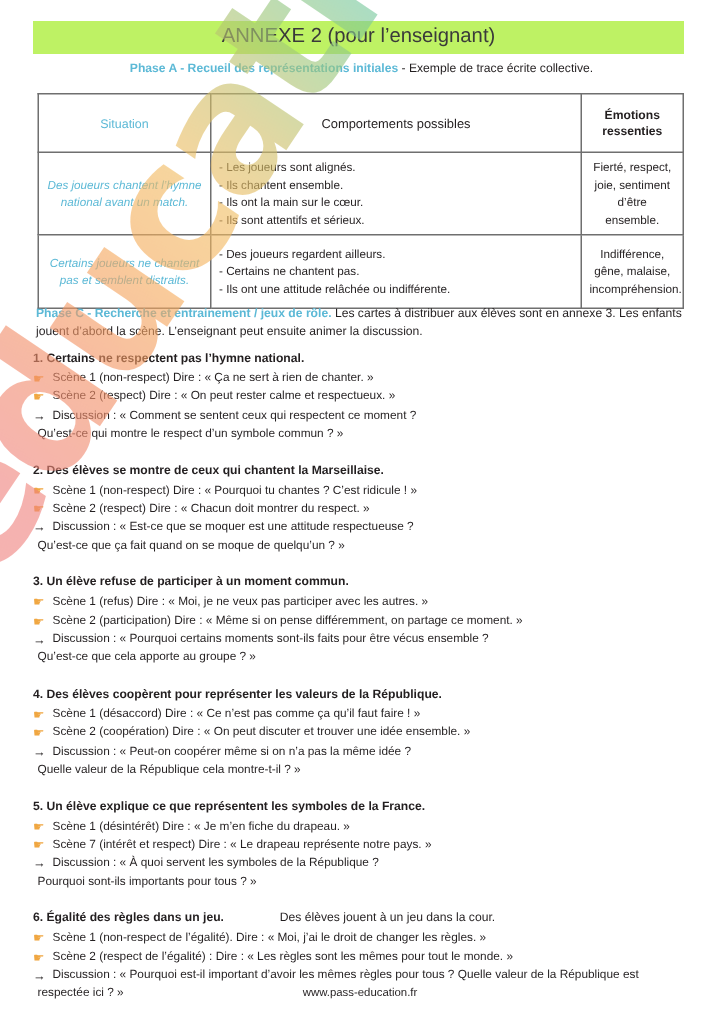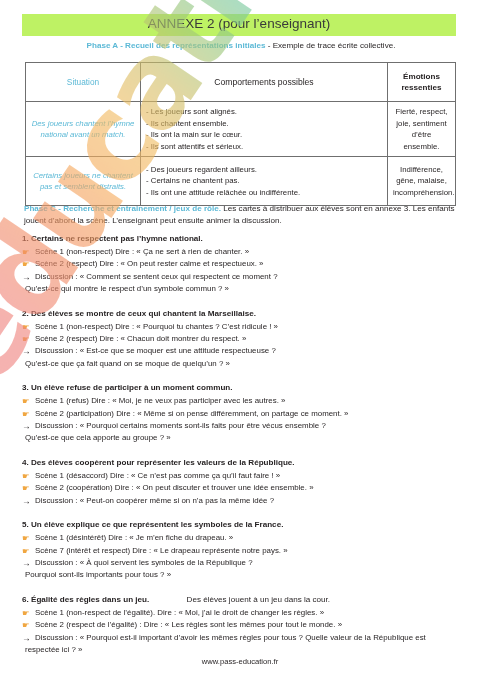--- a/index.html
+++ b/index.html
@@ -347,20 +347,21 @@
         <span class="txt">Scène 1 (désaccord) Dire : « Ce n’est pas comme ça qu’il faut faire ! »</span>
       </div>
       <div class="ex-line">
         <span class="hand">☛</span>
         <span class="txt">Scène 2 (coopération) Dire : « On peut discuter et trouver une idée ensemble. »</span>
       </div>
       <div class="ex-line">
         <span class="arrow">→</span>
         <span class="txt">Discussion : « Peut-on coopérer même si on n’a pas la même idée ?</span>
       </div>
+      <div class="ex-cont">Quelle valeur de la République cela montre-t-il ? »</div>
     </div>
 
     <div class="ex-block">
       <div class="ex-title">
         <span>5.</span>
         <span>Un élève explique ce que représentent les symboles de la France.</span><span class="norm"></span>
       </div>
       <div class="ex-line">
         <span class="hand">☛</span>
         <span class="txt">Scène 1 (désintérêt) Dire : « Je m’en fiche du drapeau. »</span>

